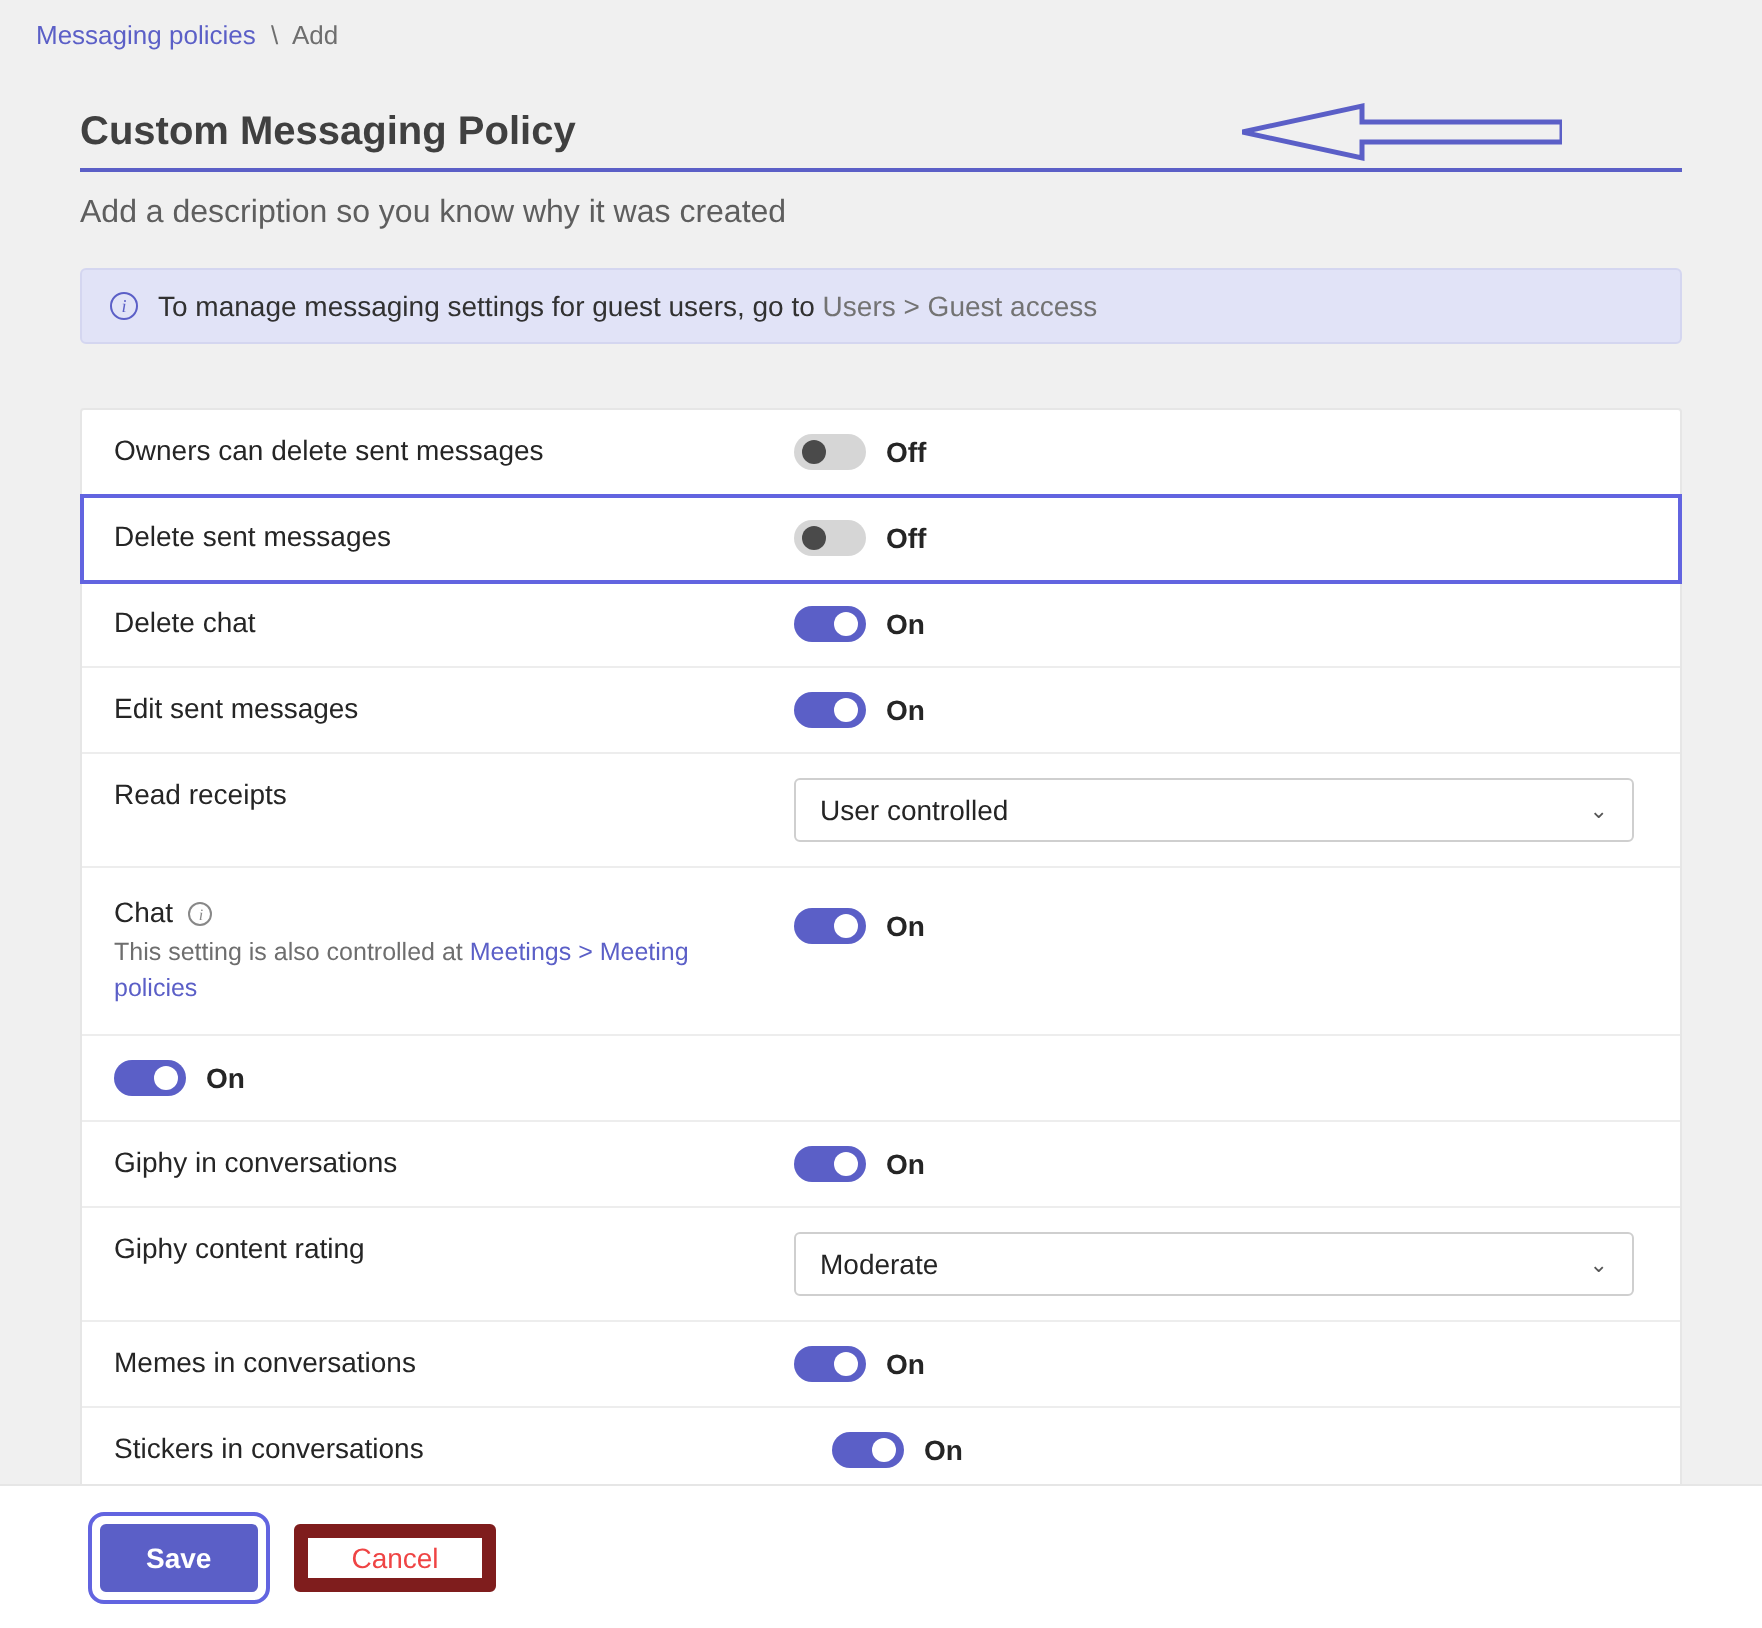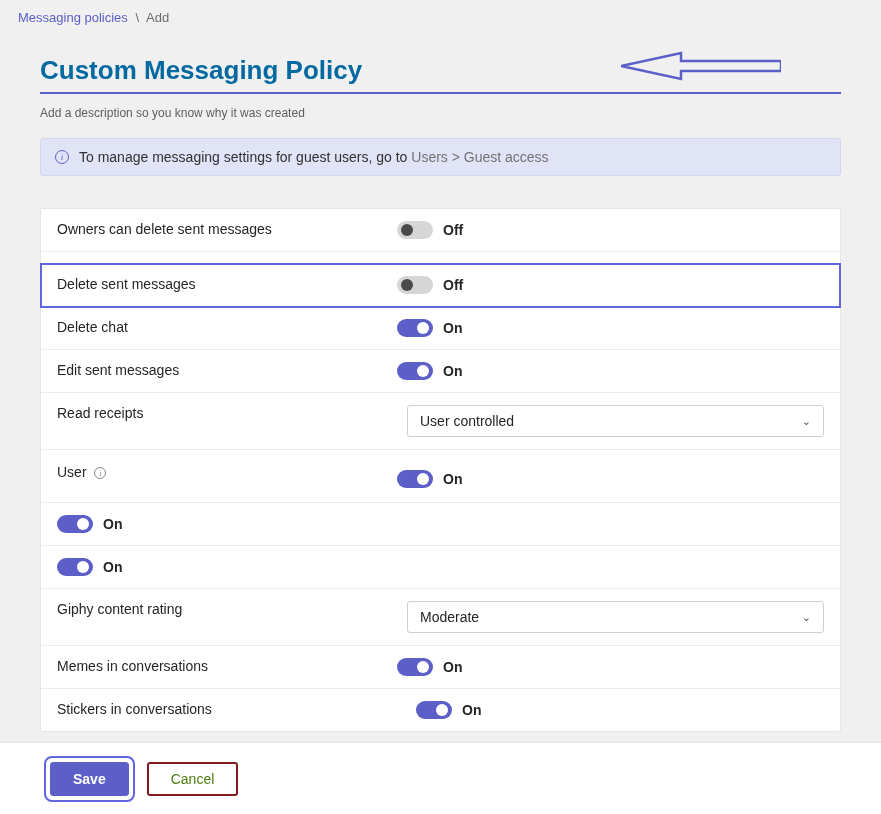--- a/index.html
+++ b/index.html
@@ -20,33 +20,33 @@
   .breadcrumb .current { color: #6e6e6e; }
   .main {
     padding: 20px 40px 0 40px;
   }
   .title-wrap {
     position: relative;
     border-bottom: 2px solid #5b5fc7;
     padding-bottom: 6px;
   }
   h1 {
-    font-size: 26px;
+    font-size: 20px;
     font-weight: 700;
-    color: #0369a1;
+    color: #404040;
   }
   .arrow-annot {
     position: absolute;
     right: 60px;
     top: -4px;
     pointer-events: none;
   }
   .description {
     color: #5e5e5e;
-    font-size: 12px;
+    font-size: 16px;
     padding: 12px 0 18px 0;
   }
   .info-banner {
     background: #e1e3f7;
     border: 1px solid #d4d6f0;
     border-radius: 3px;
     padding: 10px 14px;
     display: flex;
     align-items: center;
     gap: 10px;
@@ -131,37 +131,35 @@
   .toggle-state {
     font-size: 14px;
     font-weight: 600;
     color: #252525;
   }
   .row.highlight {
     outline: 2.5px solid #6264e0;
     outline-offset: -1px;
     position: relative;
     z-index: 1;
-    margin-top: 12px;
   }
   .select {
     flex: 1;
     border: 1px solid #cfcfcf;
     border-radius: 3px;
     height: 32px;
     display: flex;
     align-items: center;
     justify-content: space-between;
     padding: 0 12px;
     font-size: 14px;
     color: #252525;
     background: #fff;
     cursor: pointer;
     max-width: 420px;
-    margin-left: 10px;
   }
   .select .chev {
     font-size: 11px;
     color: #555;
   }
 
   .footer {
     position: absolute;
     bottom: 0; left: 0; right: 0;
     background: #fff;
@@ -187,22 +185,22 @@
     border: 1px solid #5b5fc7;
     font-weight: 600;
   }
   .btn-primary-wrap {
     outline: 2.5px solid #6264e0;
     outline-offset: 4px;
     border-radius: 2px;
   }
   .btn-secondary {
     background: #fff;
-    color: #4d7c0f;
-    border: 2px solid #7f1d1d;
+    color: #ef4444;
+    border: 7px solid #7f1d1d;
   }
 </style>
 </head>
 <body>
 
 <div class="breadcrumb">
   <a>Messaging policies</a>
   <span class="sep">\</span>
   <span class="current">Add</span>
 </div>
@@ -270,41 +268,45 @@
       <div class="control-col">
         <div class="select">
           <span>User controlled</span>
           <span class="chev">⌄</span>
         </div>
       </div>
     </div>
 
     <div class="row" style="align-items:flex-start; padding-top:14px; padding-bottom:14px;">
       <div class="label-col">
-        <span>User</span>
+        <span>Chat</span>
         <span class="info-mini">i</span>
+        <div class="sub">
+          <span>This setting is also controlled at </span><a>Meetings &gt; Meeting policies</a>
+        </div>
       </div>
       <div class="control-col" style="padding-top:6px;">
         <div class="toggle on">
             <div class="knob"></div>
           </div>
         <span class="toggle-state">On</span>
       </div>
     </div>
 
     <div class="row">
       <div class="control-col">
         <div class="toggle on">
             <div class="knob"></div>
           </div>
         <span class="toggle-state">On</span>
       </div>
     </div>
 
     <div class="row">
+      <div class="label-col">Giphy in conversations</div>
       <div class="control-col">
         <div class="toggle on">
             <div class="knob"></div>
           </div>
         <span class="toggle-state">On</span>
       </div>
     </div>
 
     <div class="row">
       <div class="label-col">Giphy content rating</div>

